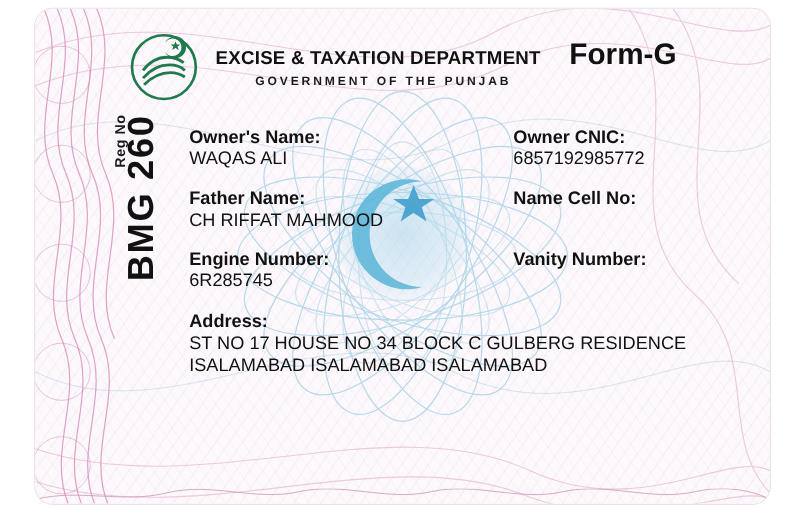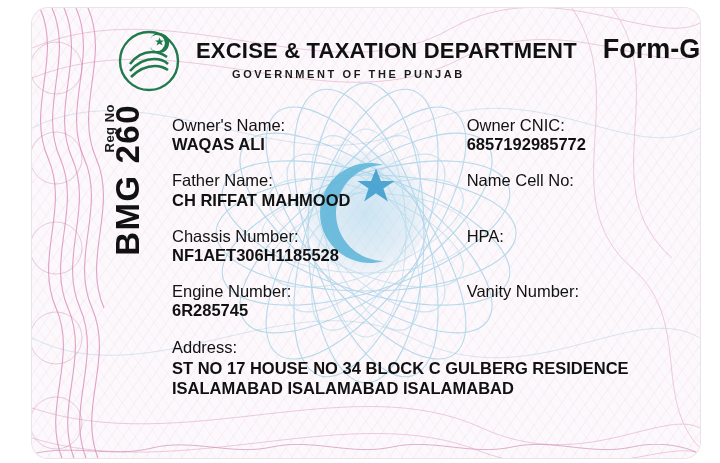--- a/index.html
+++ b/index.html
@@ -105,21 +105,21 @@
     top: 6px;
     width: 470px;
     text-align: left;
   }
   .dept-line {
     display: flex;
     align-items: baseline;
     gap: 26px;
   }
   .dept-title {
-    font-size: 22px;
+    font-size: 17px;
     font-weight: bold;
     color: #111111;
     letter-spacing: 0.2px;
     white-space: nowrap;
   }
   .form-code {
     font-size: 27px;
     font-weight: bold;
     color: #111111;
     white-space: nowrap;
@@ -142,28 +142,28 @@
   }
   .row {
     display: flex;
     flex-direction: row;
     margin-bottom: 16px;
   }
   .col-left { width: 330px; }
   .col-right { width: 230px; }
   .f-label {
     font-size: 16.5px;
-    font-weight: normal;
+    font-weight: bold;
     color: #111111;
     line-height: 1.18;
     white-space: nowrap;
   }
   .f-value {
     font-size: 16.5px;
-    font-weight: bold;
+    font-weight: normal;
     color: #111111;
     line-height: 1.2;
     white-space: nowrap;
   }
   .address-block {
     margin-top: 17px;
   }
   .address-block .f-value {
     white-space: normal;
     line-height: 1.22;
@@ -311,30 +311,20 @@
       <div class="row">
         <div class="col-left">
           <div class="f-label">Father Name:</div>
           <div class="f-value">CH RIFFAT MAHMOOD</div>
         </div>
         <div class="col-right">
           <div class="f-label">Name Cell No:</div>
         </div>
       </div>
 
-      <div class="row">
-        <div class="col-left">
-          <div class="f-label">Chassis Number:</div>
-          <div class="f-value">NF1AET306H1185528</div>
-        </div>
-        <div class="col-right">
-          <div class="f-label">HPA:</div>
-          <div class="f-value"></div>
-        </div>
-      </div>
 
       <div class="row">
         <div class="col-left">
           <div class="f-label">Engine Number:</div>
           <div class="f-value">6R285745</div>
         </div>
         <div class="col-right">
           <div class="f-label">Vanity Number:</div>
           <div class="f-value"></div>
         </div>

